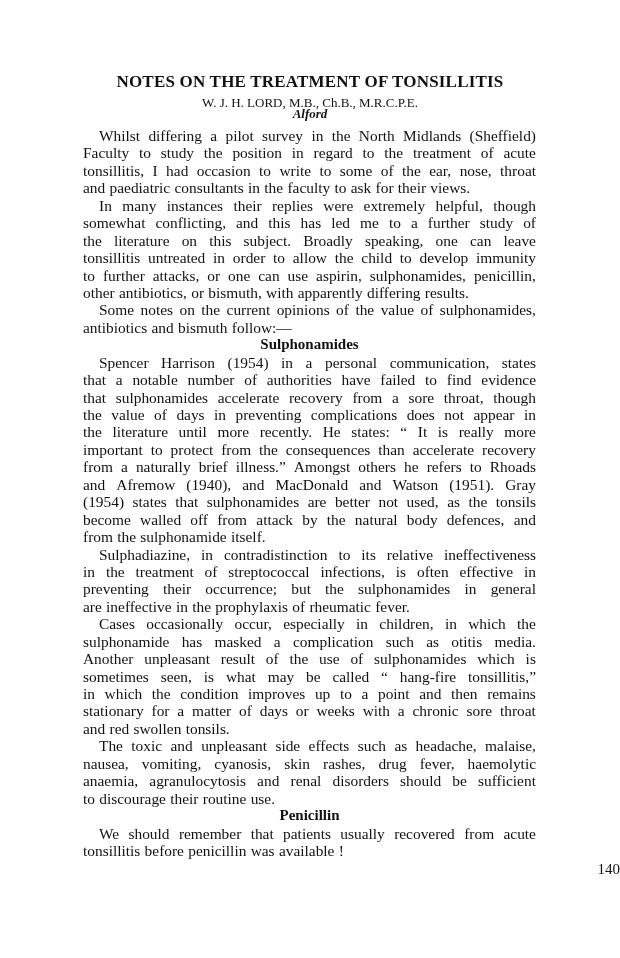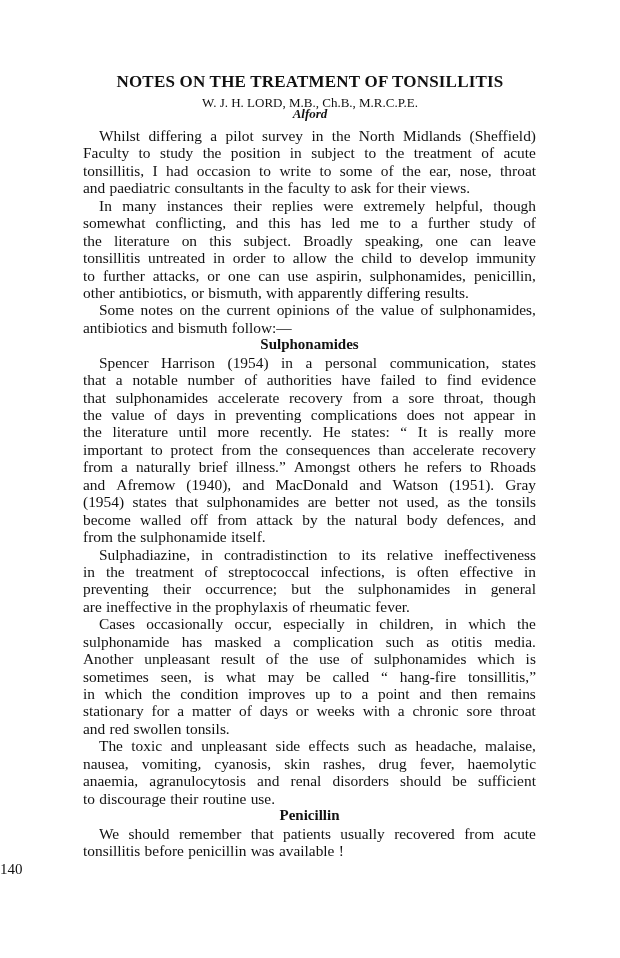--- a/index.html
+++ b/index.html
@@ -13,21 +13,21 @@
   .affil { position: absolute; top: 106px; left: 0; width: 620px; text-align: center;
            font-size: 13px; font-style: italic; font-weight: bold; }
   .body { position: absolute; left: 83px; top: 127px; width: 453px; }
   .line { display: block; height: 17.45px; line-height: 17.45px; font-size: 15.4px;
           text-align: justify; text-align-last: justify; white-space: nowrap; overflow: visible; }
   .line.last { text-align-last: left; }
   .line.indent { padding-left: 16px; }
   .line span.w { display: inline; }
   .heading { display: block; height: 17.45px; line-height: 17.45px; font-size: 15px;
              font-weight: bold; text-align: center; }
-  .pagenum { position: absolute; top: 861px; left: 0; width: 620px; text-align: left;
+  .pagenum { position: absolute; top: 861px; left: 0; width: 620px; text-align: right;
              font-size: 15px; }
   .jl { display: flex; justify-content: space-between; }
   .jl.last { justify-content: flex-start; gap: 0.28em; }
 </style>
 </head>
 <body>
 
 <div class="page">
   <div class="title">NOTES ON THE TREATMENT OF TONSILLITIS</div>
   <div class="author">W. J. H. LORD, M.B., Ch.B., M.R.C.P.E.</div>
@@ -47,21 +47,21 @@
           <span class="w">Midlands</span>
           <span class="w">(Sheffield)</span>
         </div>
         <div class="line jl">
           <span class="w">Faculty</span>
           <span class="w">to</span>
           <span class="w">study</span>
           <span class="w">the</span>
           <span class="w">position</span>
           <span class="w">in</span>
-          <span class="w">subject</span>
+          <span class="w">regard</span>
           <span class="w">to</span>
           <span class="w">the</span>
           <span class="w">treatment</span>
           <span class="w">of</span>
           <span class="w">acute</span>
         </div>
         <div class="line jl">
           <span class="w">tonsillitis,</span>
           <span class="w">I</span>
           <span class="w">had</span>

